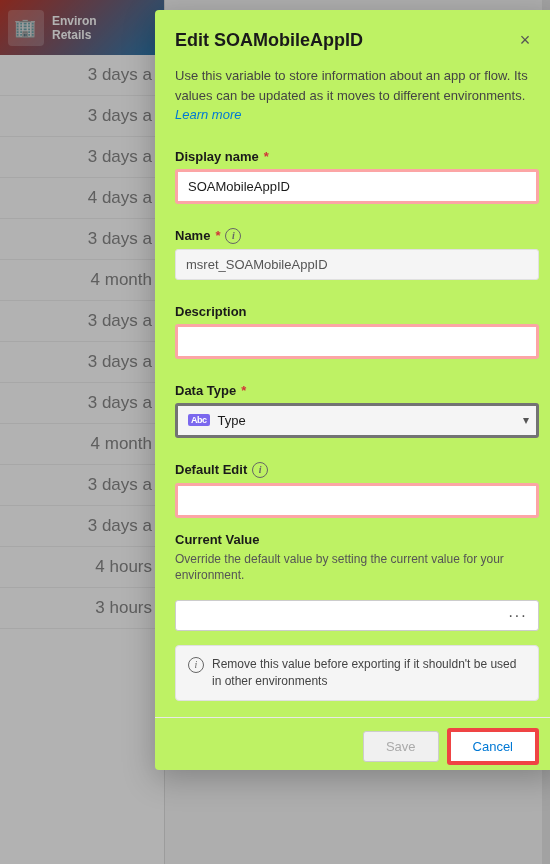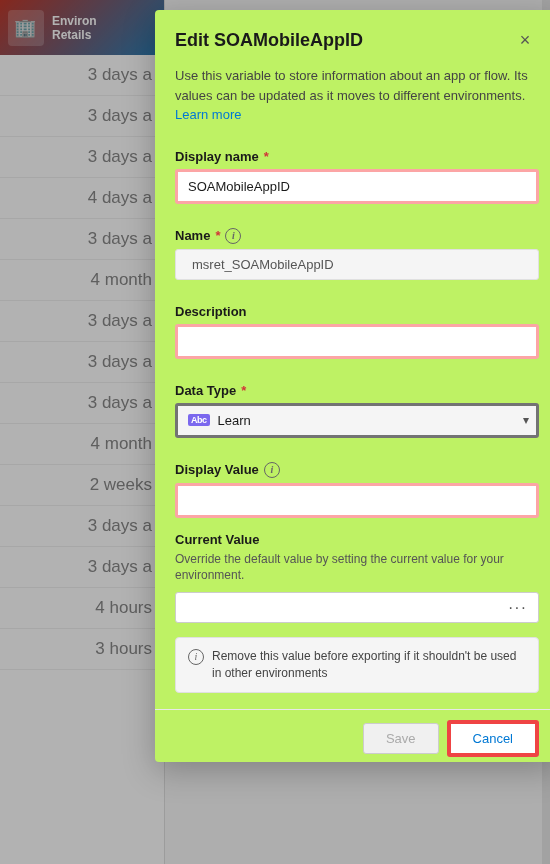--- a/index.html
+++ b/index.html
@@ -146,20 +146,21 @@
     .modal-description {
       font-size: 13px;
       color: #444;
       line-height: 1.5;
       margin-bottom: 16px;
     }
 
     .modal-description a {
       color: #0078d4;
       text-decoration: none;
+      font-style: italic;
     }
 
     .form-group {
       margin-bottom: 14px;
     }
 
     .form-label {
       display: flex;
       align-items: center;
       gap: 5px;
@@ -196,21 +197,21 @@
       border: 3px solid #fca5a5;
       border-radius: 3px;
       font-size: 13px;
       color: #1a1a1a;
       background: #fff;
       outline: none;
     }
 
     .form-input-readonly {
       width: 100%;
-      padding: 7px 16px;
+      padding: 7px 10px;
       border: 1px solid #e0e0e0;
       border-radius: 3px;
       font-size: 13px;
       color: #555;
       background: #f5f5f5;
     }
 
     
     .form-select-wrapper {
       position: relative;
@@ -346,21 +347,21 @@
     .section-label {
       font-size: 13px;
       font-weight: 600;
       color: #1a1a1a;
       margin-bottom: 4px;
     }
 
     .section-sublabel {
       font-size: 12px;
       color: #555;
-      margin-bottom: 8px;
+      margin-bottom: 16px;
       line-height: 1.4;
     }
   </style>
 </head>
 <body>
 
 <div class="bg-panel"></div>
 
 <div class="bg-content">
   <div class="bg-header">
@@ -395,23 +396,20 @@
         <span>3 days a</span>
       </div>
     <div class="bg-list-item">
         <span>3 days a</span>
       </div>
     <div class="bg-list-item">
         <span>3 days a</span>
       </div>
     <div class="bg-list-item">
         <span>4 month</span>
-      </div>
-    <div class="bg-list-item">
-        <span>2 weeks</span>
       </div>
     <div class="bg-list-item">
         <span>3 days a</span>
       </div>
     <div class="bg-list-item">
         <span>3 days a</span>
       </div>
     <div class="bg-list-item">
         <span>4 hours</span>
       </div>
@@ -466,29 +464,29 @@
     </div>
 
     <div class="form-group">
       <div class="form-label">
         <span>Data Type</span>
         <span class="required-star">*</span>
       </div>
       <div class="form-select-wrapper">
         <div class="form-select-display">
           <span class="select-type-icon">Abc</span>
-          <span>Learn</span>
+          <span>Type</span>
         </div>
         <span class="select-chevron">▾</span>
       </div>
     </div>
 
     <div class="form-group">
       <div class="form-label">
-        <span>Display Value</span>
+        <span>Default Edit</span>
         <span class="info-icon">i</span>
       </div>
       <input class="form-input" type="text" value="" style="">
     </div>
 
     <div class="form-group">
       <div class="section-label">Current Value</div>
       <div class="section-sublabel">Override the default value by setting the current value for your environment.</div>
       <div class="current-value-wrapper">
         <input class="current-value-input" type="text" value="" style="">

